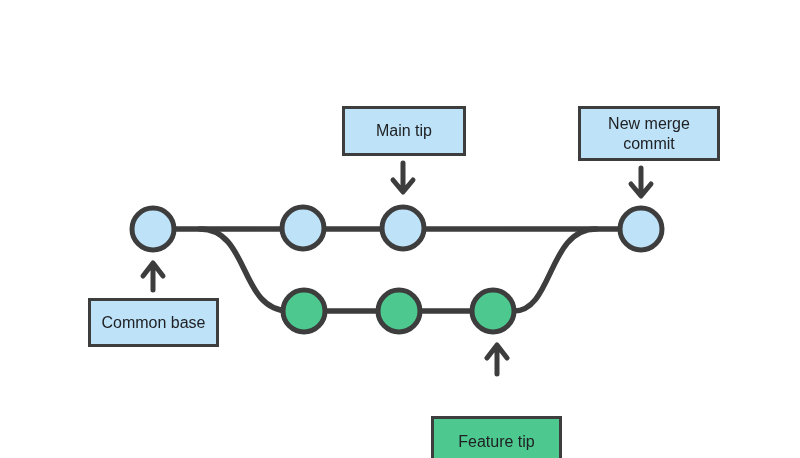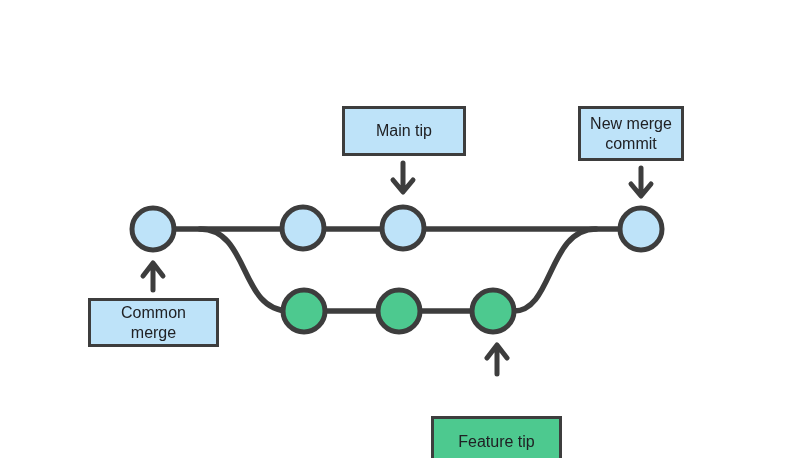--- a/index.html
+++ b/index.html
@@ -44,21 +44,21 @@
     justify-content: center;
     text-align: center;
     font-size: 16px;
     line-height: 1.2;
     color: var(--text, #202124);
     padding: 2px 6px;
   }
   .label.blue  { background: var(--node-main, #bee3f9); }
   .label.green { background: var(--node-feature, #4dc98f); margin-top: 38px; }
   #label-main-tip    { left: 342px; top: 106px; width: 124px; height: 50px; }
-  #label-new-merge   { left: 578px; top: 106px; width: 106px; height: 55px; }
+  #label-new-merge   { left: 578px; top: 106px; width: 142px; height: 55px; }
   #label-common-base { left:  88px; top: 298px; width: 131px; height: 49px; }
   #label-feature-tip { left: 431px; top: 378px; width: 131px; height: 52px; }
 </style>
 </head>
 <body>
 
 <div class="canvas">
 
   <svg class="diagram-svg" viewBox="0 0 800 458">
 
@@ -79,17 +79,17 @@
         <circle cx="304" cy="311" r="21" class="commit-node feature"></circle>
         <circle cx="399" cy="311" r="21" class="commit-node feature"></circle>
         <circle cx="493" cy="311" r="21" class="commit-node feature"></circle>
       </g>
   </svg>
 
   <div class="label blue" id="label-main-tip">Main tip</div>
 
   <div class="label blue" id="label-new-merge">New merge commit</div>
 
-  <div class="label blue" id="label-common-base">Common merge</div>
+  <div class="label blue" id="label-common-base">Common base</div>
 
   <div class="label green" id="label-feature-tip">Feature tip</div>
 
 </div>
 
 </body></html>

